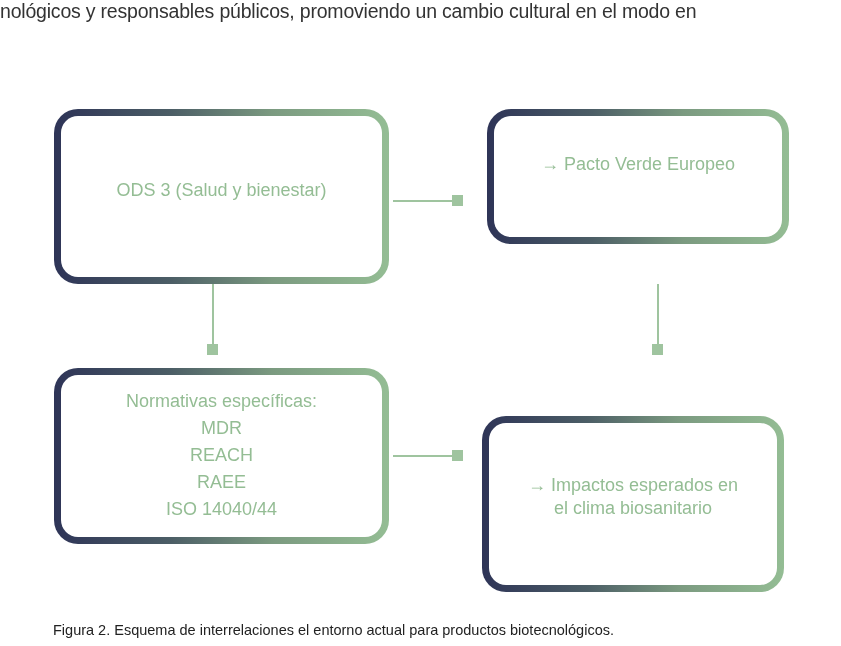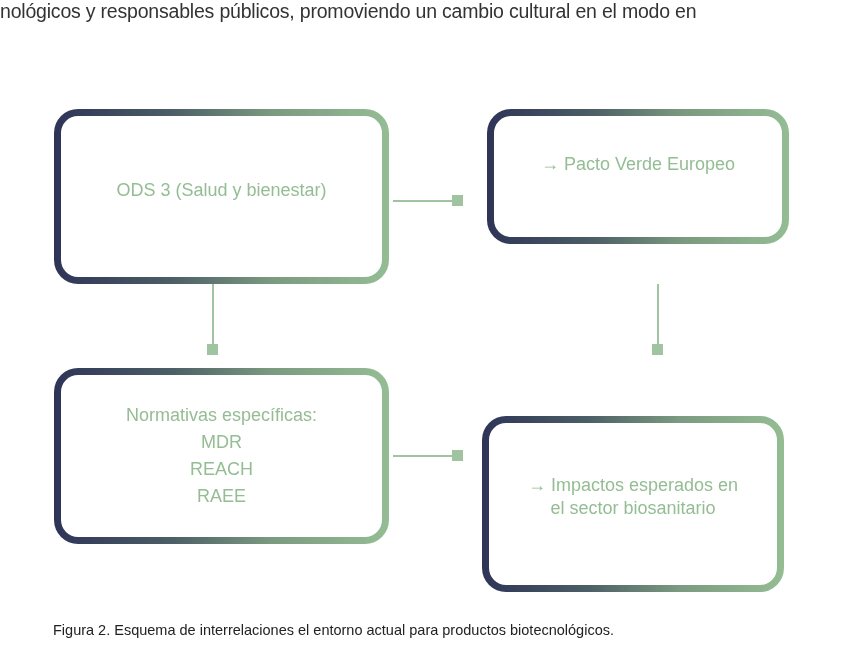--- a/index.html
+++ b/index.html
@@ -38,27 +38,28 @@
     <span>→ Pacto Verde Europeo</span>
   </div>
 </div>
 
 <div class="box" style="left:54px; top:368px; width:335px; height:176px;">
   <div class="inner" style="line-height:27px; padding-bottom:1px; box-sizing:border-box;">
     <span>Normativas específicas:</span>
     <span>MDR</span>
     <span>REACH</span>
     <span>RAEE</span>
+    <span>ISO 14040/44</span>
   </div>
 </div>
 
 <div class="box" style="left:482px; top:368px; width:302px; height:176px;margin-top:48px;">
   <div class="inner" style="padding-bottom:14px; box-sizing:border-box;">
     <span>→ Impactos esperados en</span>
-    <span>el sector biosanitario</span>
+    <span>el clima biosanitario</span>
   </div>
 </div>
 
 <div class="hline" style="left:393px; top:200px; width:60px;"></div>
 <div class="sq" style="left:452px; top:195px;"></div>
 
 <div class="vline" style="left:212px; top:284px; height:61px;"></div>
 <div class="sq" style="left:207px; top:344px;"></div>
 
 <div class="vline" style="left:657px; top:284px; height:61px;"></div>

